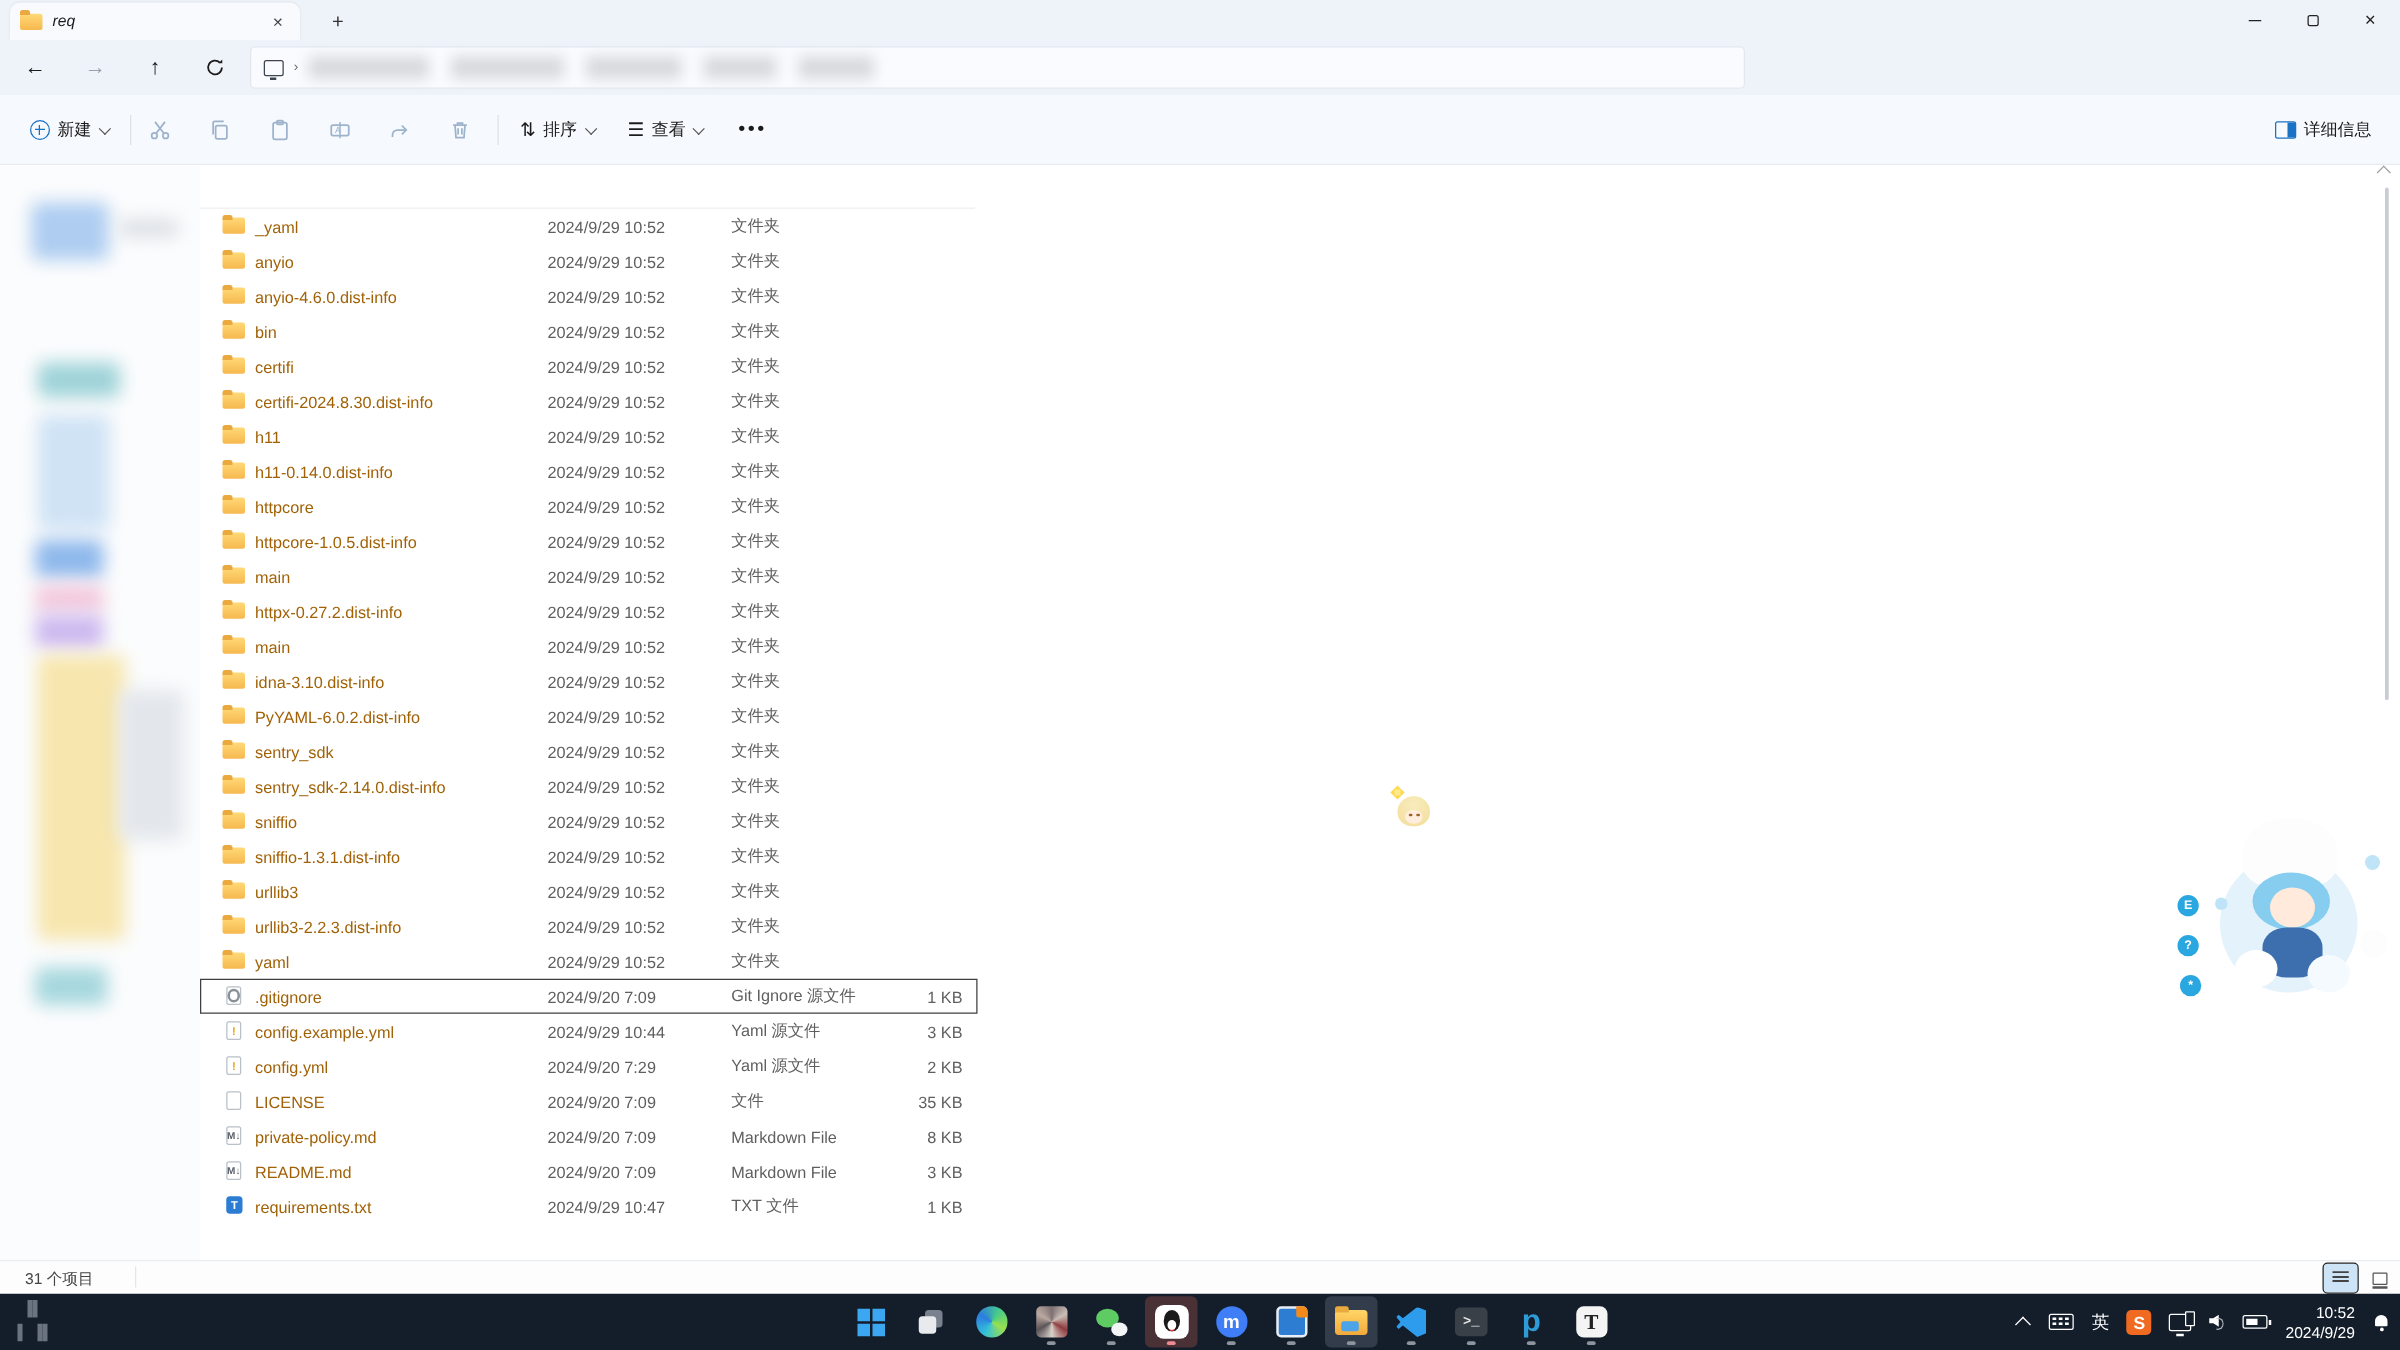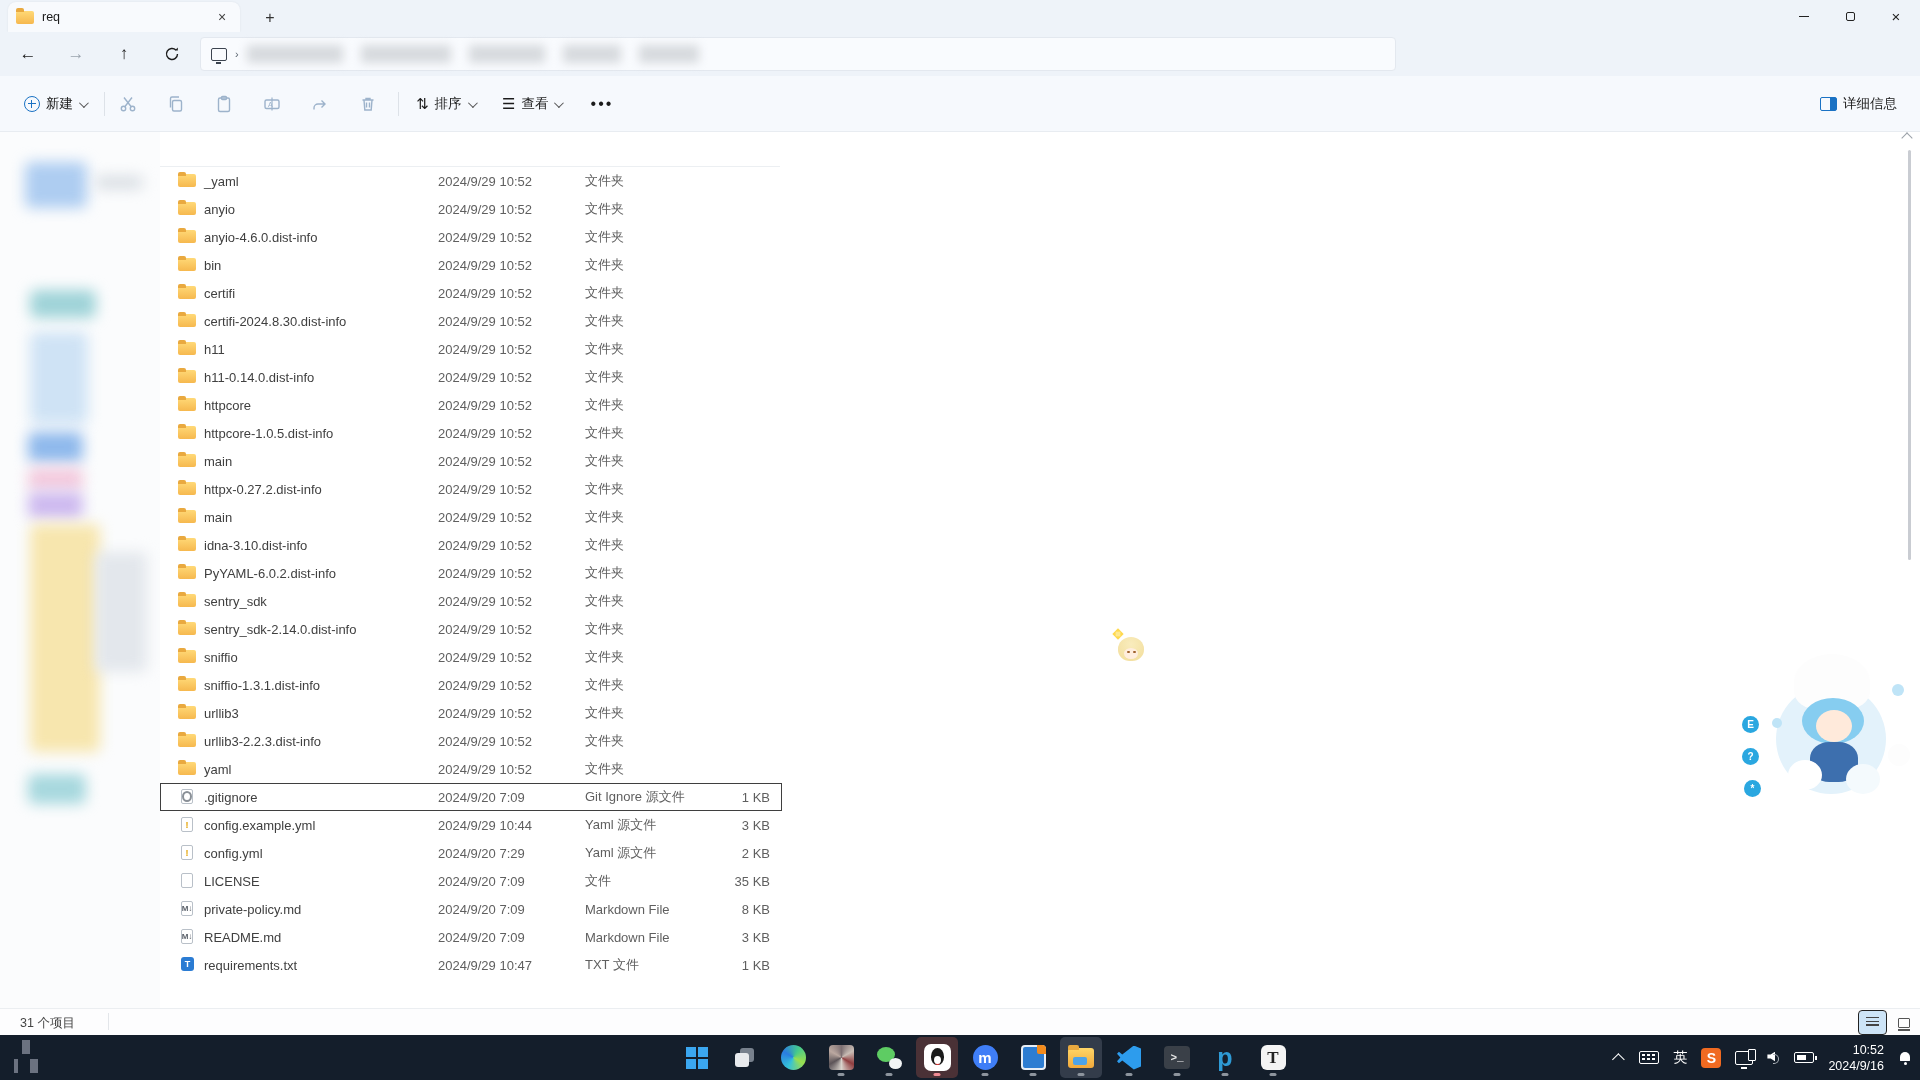--- a/index.html
+++ b/index.html
@@ -1,20 +1,20 @@
 <!DOCTYPE html>
 <html><head>
 <meta charset="utf-8">
 <style>
   * { margin:0; padding:0; box-sizing:border-box; }
   html,body { width:1920px; height:1080px; overflow:hidden;
     font-family:"Liberation Sans","DejaVu Sans",sans-serif; background:#fff; }
 
   
-  .titlebar { position:absolute; left:0; top:0; width:1920px; height:32px; background:#eef3f9; }
+  .titlebar { position:absolute; left:0; top:0; width:1920px; height:32px; background:#eef3f9;font-style:italic; }
   .tab { position:absolute; left:8px; top:2px; width:232px; height:30px; background:#f8fafd;
     border-radius:8px 8px 0 0; display:flex; align-items:center; padding:0 8px; box-shadow:0 0 2px rgba(0,0,0,.08);}
   .tab-title { font-size:12.5px; color:#1b1b1b; margin-left:8px; flex:1; }
   .tab-close { width:20px; height:20px; border-radius:4px; display:flex; align-items:center; justify-content:center;
     color:#444; font-size:14px; cursor:pointer; }
   .newtab { position:absolute; left:258px; top:6px; width:24px; height:24px; border-radius:4px;
     display:flex; align-items:center; justify-content:center; color:#333; font-size:16px; }
   .wc { position:absolute; top:0; height:32px; width:46px; display:flex; align-items:center; justify-content:center; }
   .wc-min { left:1781px; } .wc-max { left:1827px; } .wc-close { left:1873px; }
   .wc-min span { width:10px; height:1px; background:#222; display:block; }
@@ -71,21 +71,21 @@
   .hcell { position:absolute; top:4px; }
   .h-name { left:40px; } .h-date { left:278px; } .h-type { left:425px; } .h-size { left:540px; }
   .hsep { position:absolute; top:2px; width:1px; height:22px; background:#e4e7ea; }
   .sortind { position:absolute; left:146px; top:-7px; width:7px; height:7px; border-left:1.3px solid #8a9099;
     border-top:1.3px solid #8a9099; transform:rotate(45deg); }
   .headers-underline { position:absolute; left:160px; top:34px; width:620px; height:1px; background:#eceff2; }
 
   .rows { position:absolute; left:160px; top:35px; width:622px; }
   .row { position:relative; height:28px; display:flex; align-items:center; font-size:13px; color:#5f5f5f; }
   .row.selected { outline:1px solid #3f3f3f; outline-offset:-1px; }
-  .c-name { position:absolute; left:44px; color:#404040; white-space:nowrap; }
+  .c-name { position:absolute; left:44px; color:#a16207; white-space:nowrap; }
   .c-date { position:absolute; left:278px; }
   .c-type { position:absolute; left:425px; white-space:nowrap; }
   .c-size { position:absolute; left:530px; width:80px; text-align:right; }
 
   .ficon { position:absolute; left:18px; width:18px; height:16px; }
   .ficon.folder { top:7px; height:13px; background:linear-gradient(#ffd977,#f6b84e); border-radius:2px; }
   .ficon.folder::before { content:""; position:absolute; left:0; top:-2.5px; width:8px; height:4px;
     background:#e9a93f; border-radius:2px 2px 0 0; }
   .page { top:6px; left:21px; width:12px; height:15px; background:#fff; border:1px solid #b9c0c8;
     border-radius:2px; display:flex; align-items:center; justify-content:center; font-weight:bold; }
@@ -626,17 +626,17 @@
     <span class="ime">英</span>
     <span class="sogou">S</span>
     <span class="plink"></span>
     <span style="display:flex">
         <span class="spk"></span>
         <span class="spk-w"></span>
       </span>
     <span class="batt"></span>
     <div class="clock">
       <div>10:52</div>
-      <div>2024/9/16</div>
+      <div>2024/9/29</div>
     </div>
     <span class="bell"></span>
   </div>
 </div>
 
 </body></html>

